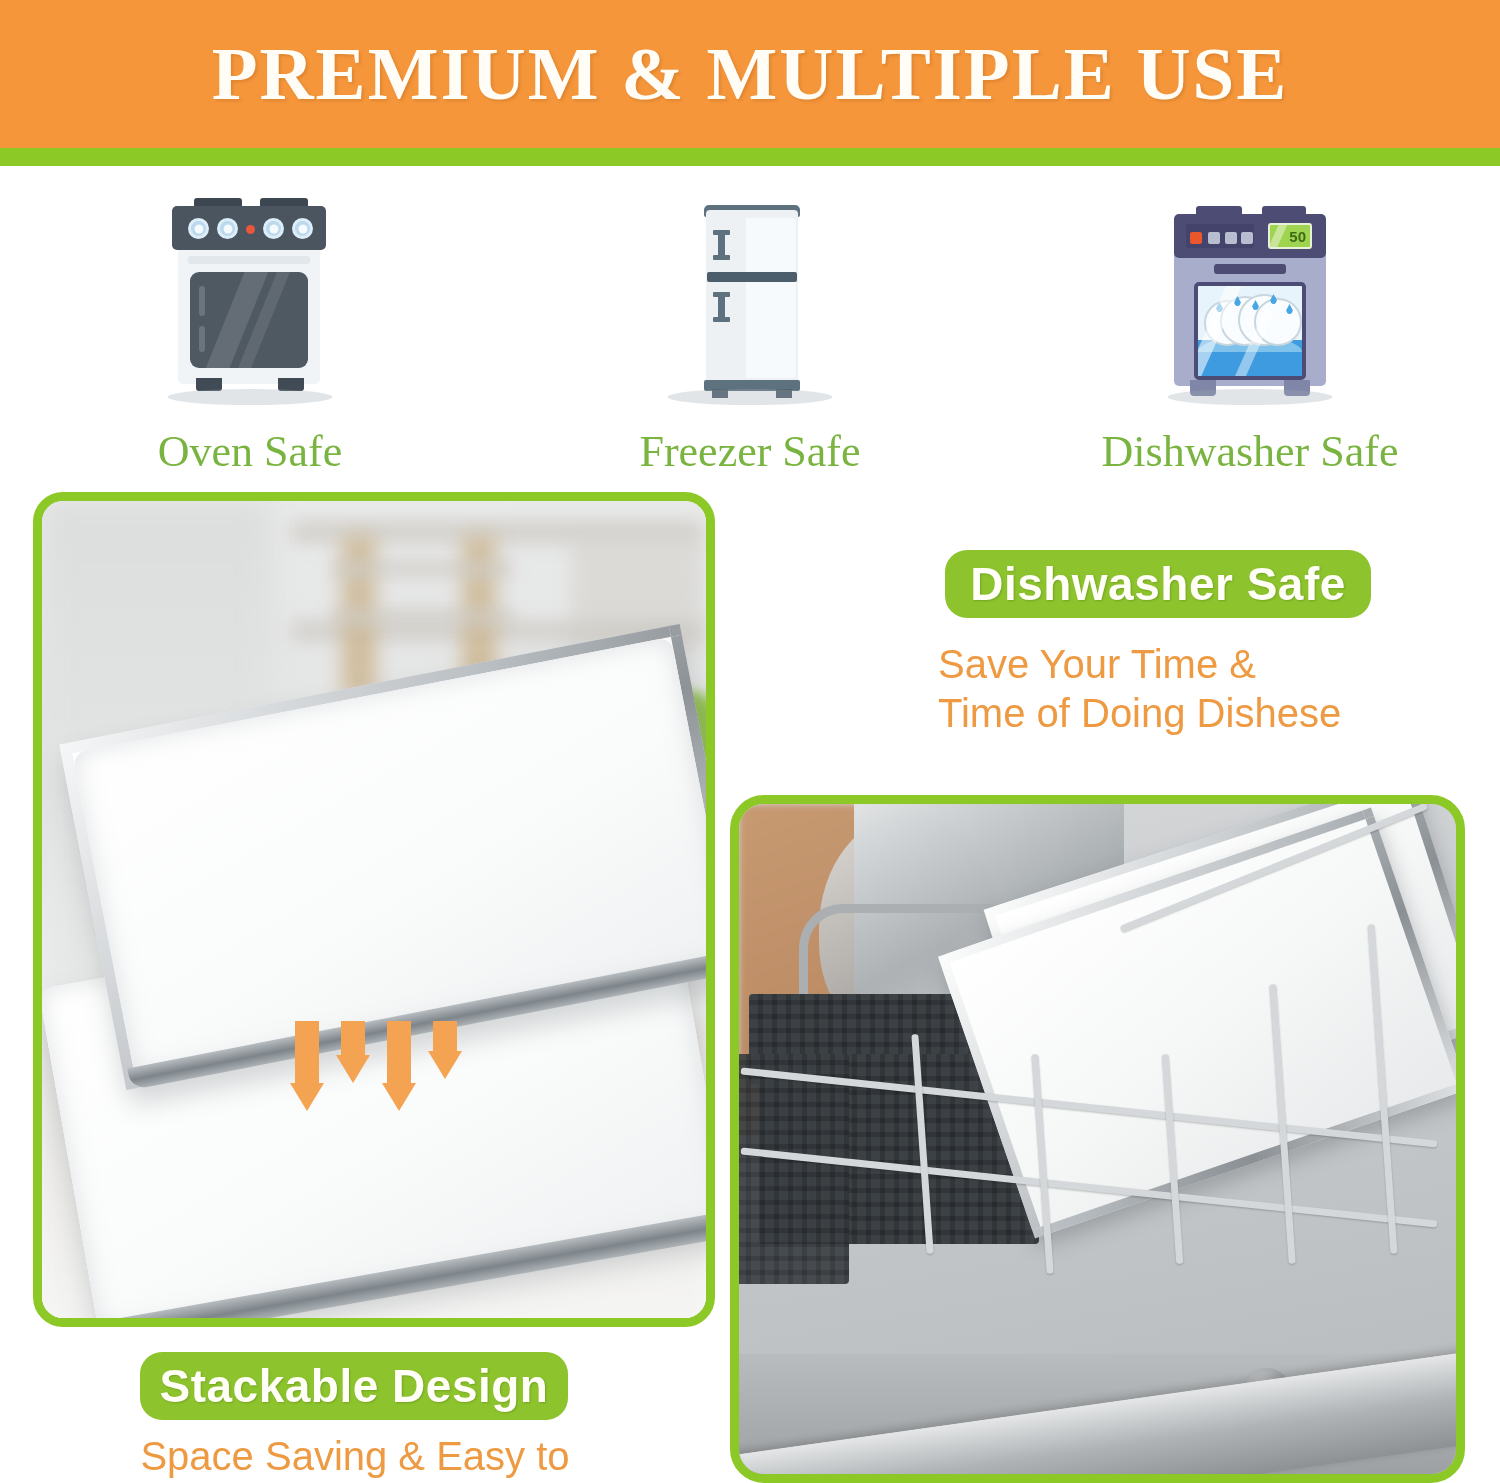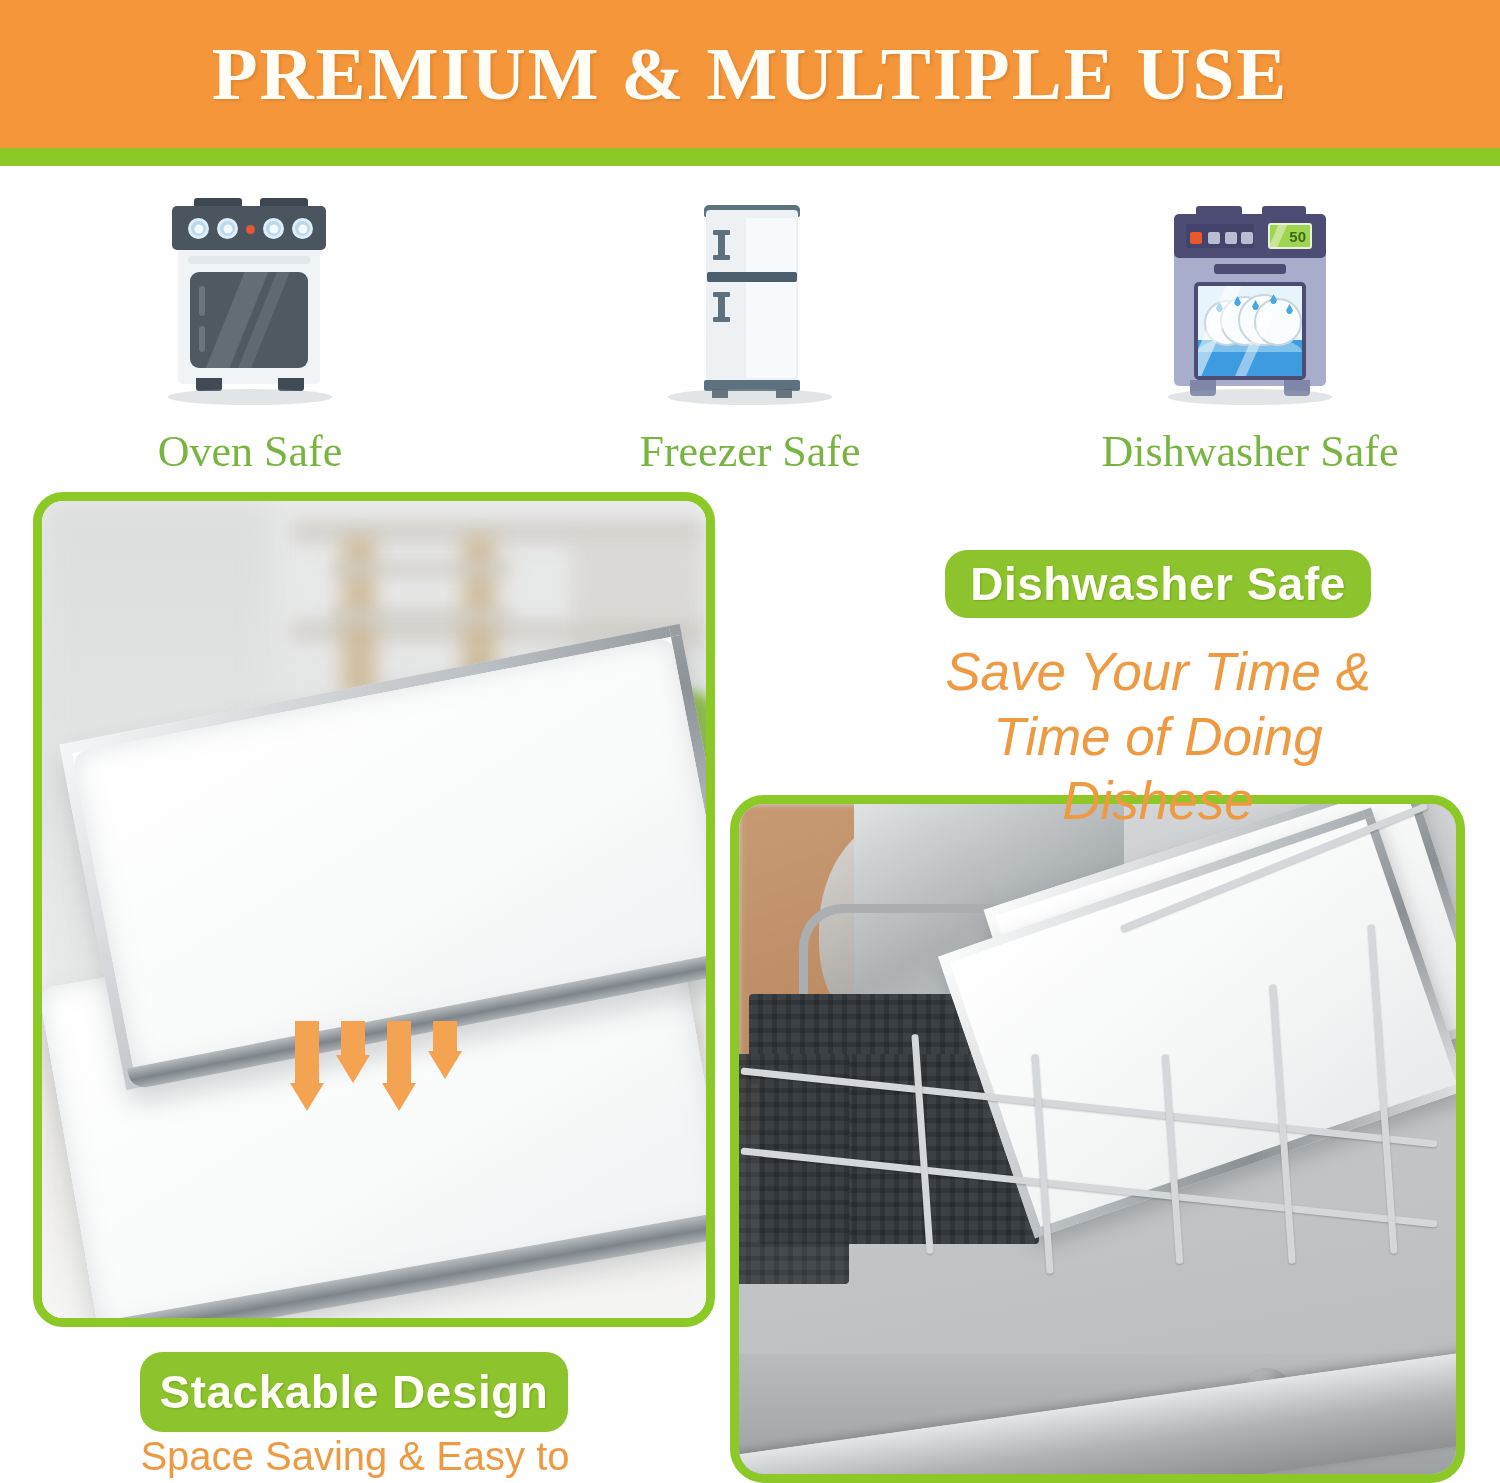--- a/index.html
+++ b/index.html
@@ -210,23 +210,23 @@
       transform:rotate(-8deg);box-shadow:0 -3px 10px rgba(0,0,0,.2);}
   .dwph-wheel{position:absolute;width:54px;height:54px;border-radius:50%;
       background:radial-gradient(circle at 40% 38%,#D3D6D8,#9C9FA2 62%,#7A7D80);}
 
   
   .badge{position:absolute;background:#8DC32C;border-radius:22px;
       display:flex;align-items:center;justify-content:center;
       color:#FFFEF7;font-weight:700;letter-spacing:.5px;
       text-shadow:1px 1px 2px rgba(70,110,20,.35);}
   .badge-dw{left:945px;top:550px;width:426px;height:68px;font-size:46px;}
-  .badge-st{left:140px;top:1352px;width:428px;height:80px;font-size:46px;}
+  .badge-st{left:140px;top:1352px;width:428px;height:68px;font-size:46px;}
   .sub-dw{position:absolute;left:938px;top:640px;width:440px;
-      text-align:center;color:#EE9A43;font-size:53px;line-height:1.22;font-style:italic;}
+      text-align:left;color:#EE9A43;font-size:40px;line-height:1.22;}
   .sub-st{position:absolute;left:60px;top:1432px;width:590px;
       text-align:center;color:#EE9A43;font-size:40px;line-height:1.22;}
 </style>
 </head>
 <body>
 
 <div class="header-banner">
   <div class="header-title">PREMIUM &amp; MULTIPLE USE</div>
 </div>
 <div class="header-rule"></div>

